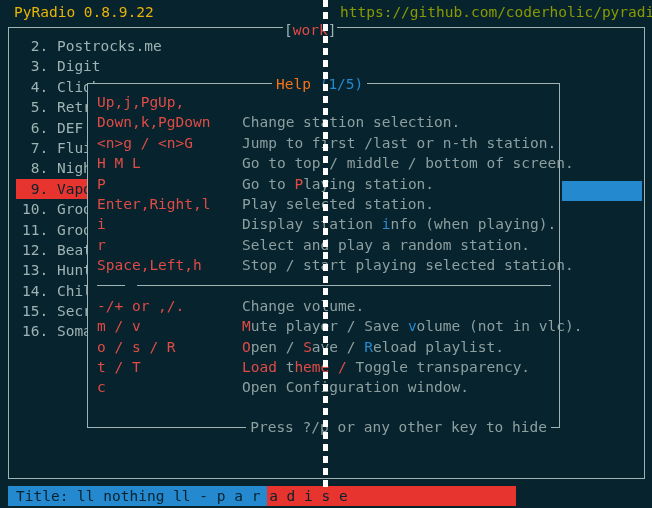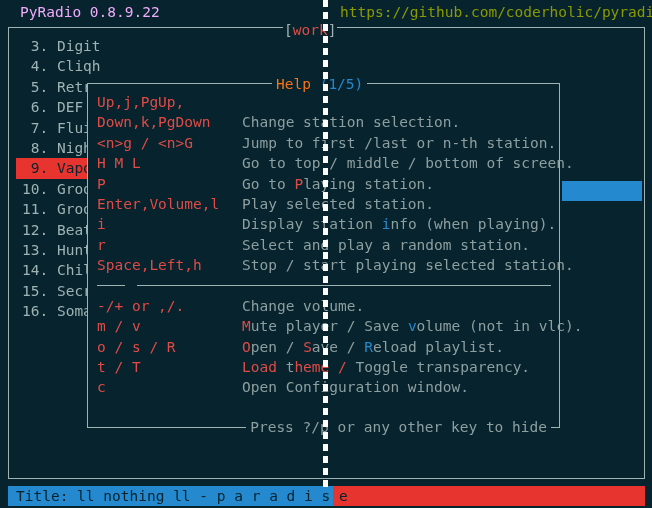--- a/index.html
+++ b/index.html
@@ -21,21 +21,21 @@
   }
 
   
   .hdr {
     position: absolute;
     top: 2px;
     height: 20px;
     line-height: 20px;
     white-space: pre;
   }
-  .hdr-left  { left: 20px;  color: #f0abfc; text-align: center; }
+  .hdr-left  { left: 14px;  color: #eab308; text-align: center; }
   .hdr-right { left: 340px; color: #8a9a00; }
 
   
   .outer-frame {
     position: absolute;
     left: 8px;
     top: 27px;
     width: 637px;
     height: 452px;
     border: 1px solid #9fb3b3;
@@ -181,21 +181,21 @@
       #ffffff 0px, #ffffff 7px,
       transparent 7px, transparent 12px
     );
   }
 
   
   .statusbar {
     position: absolute;
     left: 8px;
     top: 486px;
-    width: 637px;
+    width: 508px;
     height: 20px;
     background: #e8342e;
     overflow: hidden;
   }
   .statusbar .fill {
     position: absolute;
     left: 0; top: 0;
     width: 325px;
     height: 20px;
     background: #2489ce;
@@ -216,20 +216,21 @@
 
 <div id="screen">
 
   <div class="hdr hdr-left">PyRadio 0.8.9.22</div>
   <div class="hdr hdr-right">https://github.com/coderholic/pyradio</div>
 
   <div class="outer-frame"></div>
   <div class="outer-title"><span>[</span><span class="tt">work</span><span>]</span></div>
 
   <div class="station-list">
+      <div class="station-row"> 2. Postrocks.me</div>
       <div class="station-row"> 3. Digit</div>
       <div class="station-row"> 4. Cliqh</div>
       <div class="station-row"> 5. Retro</div>
       <div class="station-row"> 6. DEF C</div>
       <div class="station-row"> 7. Fluid</div>
       <div class="station-row"> 8. Night</div>
       <div class="station-row sel"> 9. Vapor</div>
       <div class="station-row">10. Groov</div>
       <div class="station-row">11. Groov</div>
       <div class="station-row">12. Beat</div>
@@ -242,21 +243,21 @@
   <div class="sel-tail"></div>
 
   <div class="help-win">
     <div class="help-title"><span class="h">Help</span><span> </span><span class="p">(1/5)</span></div>
     <div class="help-body">
         <div class="hrow"><span class="k-col">Up,j,PgUp,</span><span class="desc"></span></div>
         <div class="hrow"><span class="k-col">Down,k,PgDown</span><span class="desc">Change station selection.</span></div>
         <div class="hrow"><span class="k-col">&lt;n&gt;g / &lt;n&gt;G</span><span class="desc">Jump to first /last or n-th station.</span></div>
         <div class="hrow"><span class="k-col">H M L</span><span class="desc">Go to top / middle / bottom of screen.</span></div>
         <div class="hrow"><span class="k-col">P</span><span class="desc">Go to <span class="r">P</span>laying station.</span></div>
-        <div class="hrow"><span class="k-col">Enter,Volume,l</span><span class="desc">Play selected station.</span></div>
+        <div class="hrow"><span class="k-col">Enter,Right,l</span><span class="desc">Play selected station.</span></div>
         <div class="hrow"><span class="k-col">i</span><span class="desc">Display station <span class="b">i</span>nfo (when playing).</span></div>
         <div class="hrow"><span class="k-col">r</span><span class="desc">Select and play a <span>r</span>andom station.</span></div>
         <div class="hrow"><span class="k-col">Space,Left,h</span><span class="desc">Stop / start playing selected station.</span></div>
         <div class="sec"><div class="lead"></div><div class="tail"></div></div>
         <div class="hrow"><span class="k-col">-/+ or ,/.</span><span class="desc">Change volume.</span></div>
         <div class="hrow"><span class="k-col">m / v</span><span class="desc"><span class="r">M</span>ute player / Save <span class="b">v</span>olume (not in vlc).</span></div>
         <div class="hrow"><span class="k-col">o / s / R</span><span class="desc"><span class="r">O</span>pen / <span class="r">S</span>ave / <span class="b">R</span>eload playlist.</span></div>
         <div class="hrow"><span class="k-col">t / T</span><span class="desc"><span class="r">Load </span>t<span class="r">heme / </span>T<span class="b"></span>oggle transparency.</span></div>
         <div class="hrow"><span class="k-col">c</span><span class="desc">Open Configuration window.</span></div>
       </div>

